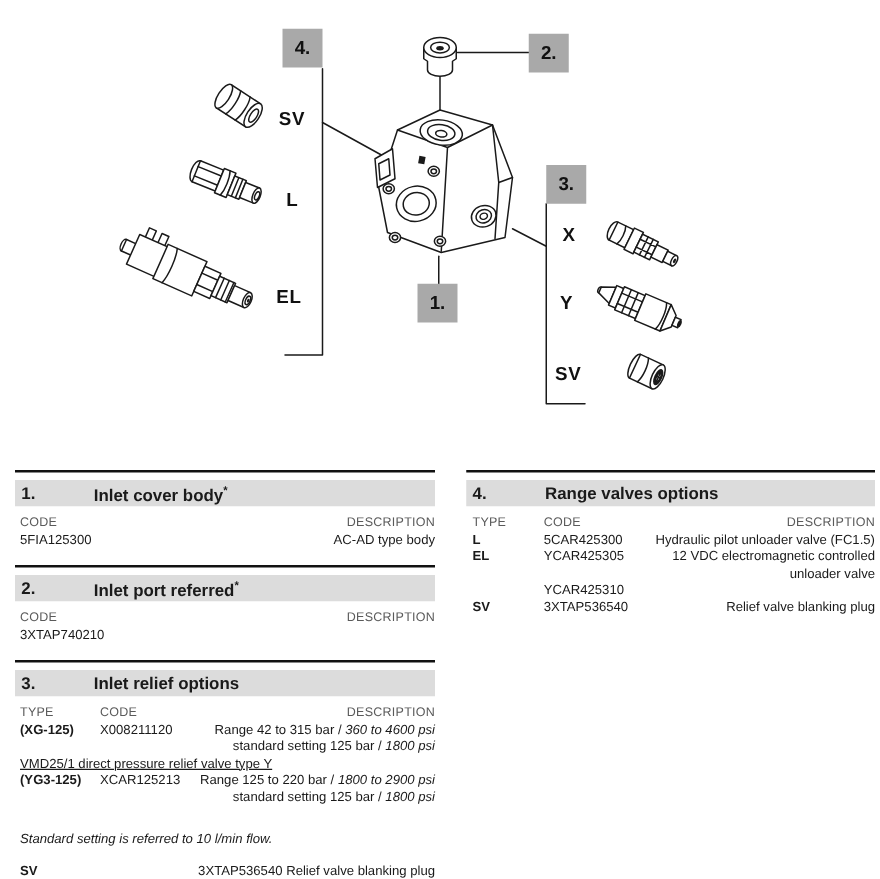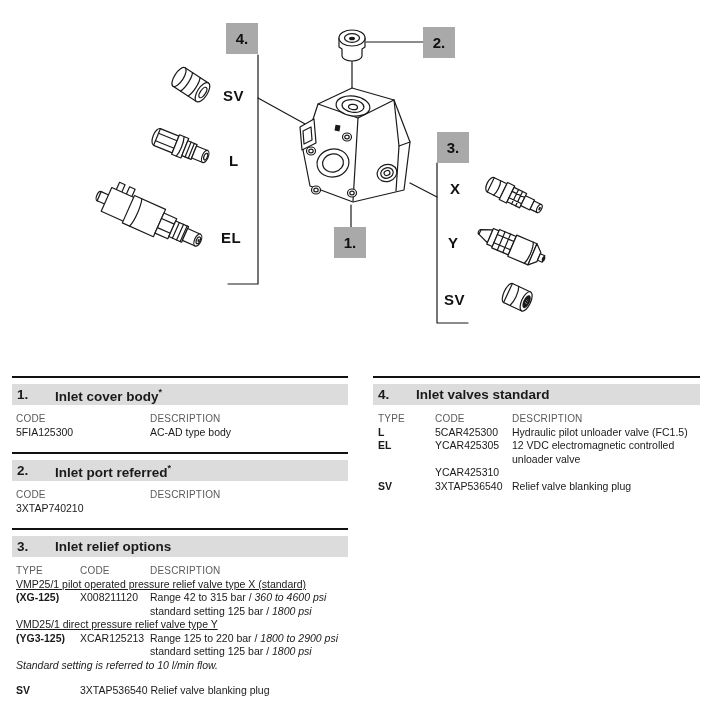--- a/index.html
+++ b/index.html
@@ -30,35 +30,35 @@
   .fd { fill:#1a1a1a; stroke:none; }
 
   
   .tcol { position:absolute; top:376px; font-size:10.5px; line-height:13.5px; }
   .tcol-left  { left:12px;  width:336px; }
   .tcol-right { left:373px; width:327px; }
   .toprule { border-top:2px solid #111; }
   .divider { margin-top:13px; border-top:2px solid #111; }
   .sec-bar { margin-top:6px; height:21px; background:#dcdcdc; display:flex; align-items:center; padding-left:5px; }
   .sec-num { width:38px; font-weight:bold; font-size:13.5px; }
-  .sec-title { font-weight:bold; font-size:13.5px; }
+  .sec-title { font-weight:bold; font-size:13.5px;margin-left:20px; }
   .sec-title sup { font-size:9px; }
   .trow { display:flex; padding-left:4px; }
   .trow4 { display:flex; padding-left:5px; }
   .thead { margin-top:7px; color:#5a5a5a; font-size:10px; letter-spacing:0.2px; }
   .c-code  { width:134px; }
-  .c-desc  { flex:1; }
+  .c-desc  { flex:1;text-align:right; }
   .c-type3 { width:64px; }
   .c-code3 { width:70px; }
   .c-type4 { width:57px; }
   .c-code4 { width:77px; }
   .bold { font-weight:bold; }
   .it { font-style:italic; }
   .group-title { padding-left:4px; text-decoration:underline; }
-  .note { padding-left:4px; margin-top:0; font-style:italic; }
+  .note { padding-left:4px; margin-top:20px; font-style:italic; }
   .sv-row { margin-top:12px; }
 </style>
 </head>
 <body>
 
 <div class="page">
 
   <div class="diagram">
     <svg width="704" height="376" viewBox="0 0 704 376">
 
@@ -234,21 +234,20 @@
 
     <div class="sec-bar">
       <span class="sec-num">3.</span>
       <span class="sec-title">Inlet relief options</span>
     </div>
     <div class="trow thead">
       <div class="c-type3">TYPE</div>
       <div class="c-code3">CODE</div>
       <div class="c-desc">DESCRIPTION</div>
     </div>
-    <div class="group-title">VMP25/1 pilot operated pressure relief valve type X (standard)</div>
     <div class="trow">
       <div class="c-type3 bold">(XG-125)</div>
       <div class="c-code3">X008211120</div>
       <div class="c-desc">
         <div><span>Range 42 to 315 bar / </span><span class="it">360 to 4600 psi</span></div>
         <div><span>standard setting 125 bar / </span><span class="it">1800 psi</span></div>
       </div>
     </div>
     <div class="group-title">VMD25/1 direct pressure relief valve type Y</div>
     <div class="trow">
@@ -264,21 +263,21 @@
       <div class="c-type3 bold">SV</div>
       <div class="c-desc">3XTAP536540 Relief valve blanking plug</div>
     </div>
   </div>
 
   <div class="tcol tcol-right">
     <div class="toprule"></div>
 
     <div class="sec-bar">
       <span class="sec-num">4.</span>
-      <span class="sec-title">Inlet valves standard</span>
+      <span class="sec-title">Range valves options</span>
     </div>
     <div class="trow4 thead">
       <div class="c-type4">TYPE</div>
       <div class="c-code4">CODE</div>
       <div class="c-desc">DESCRIPTION</div>
     </div>
     <div class="trow4">
       <div class="c-type4 bold">L</div>
       <div class="c-code4">5CAR425300</div>
       <div class="c-desc">Hydraulic pilot unloader valve (FC1.5)</div>

